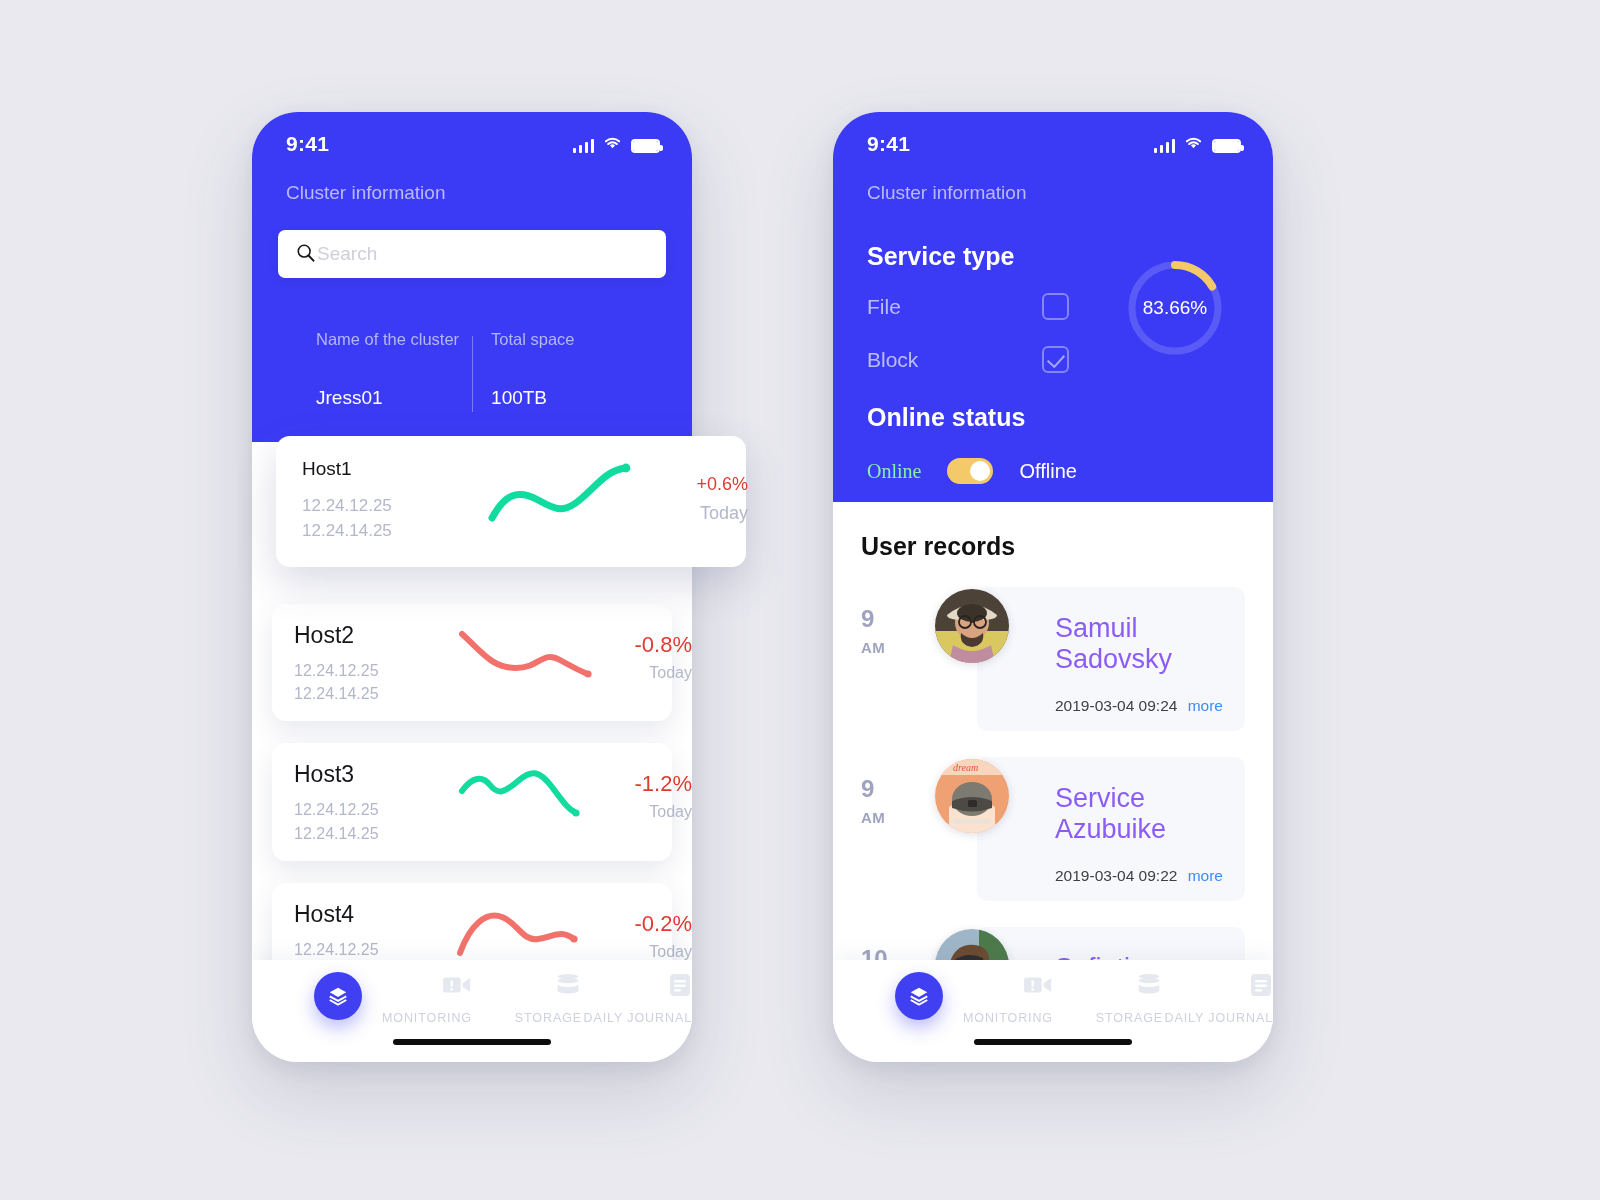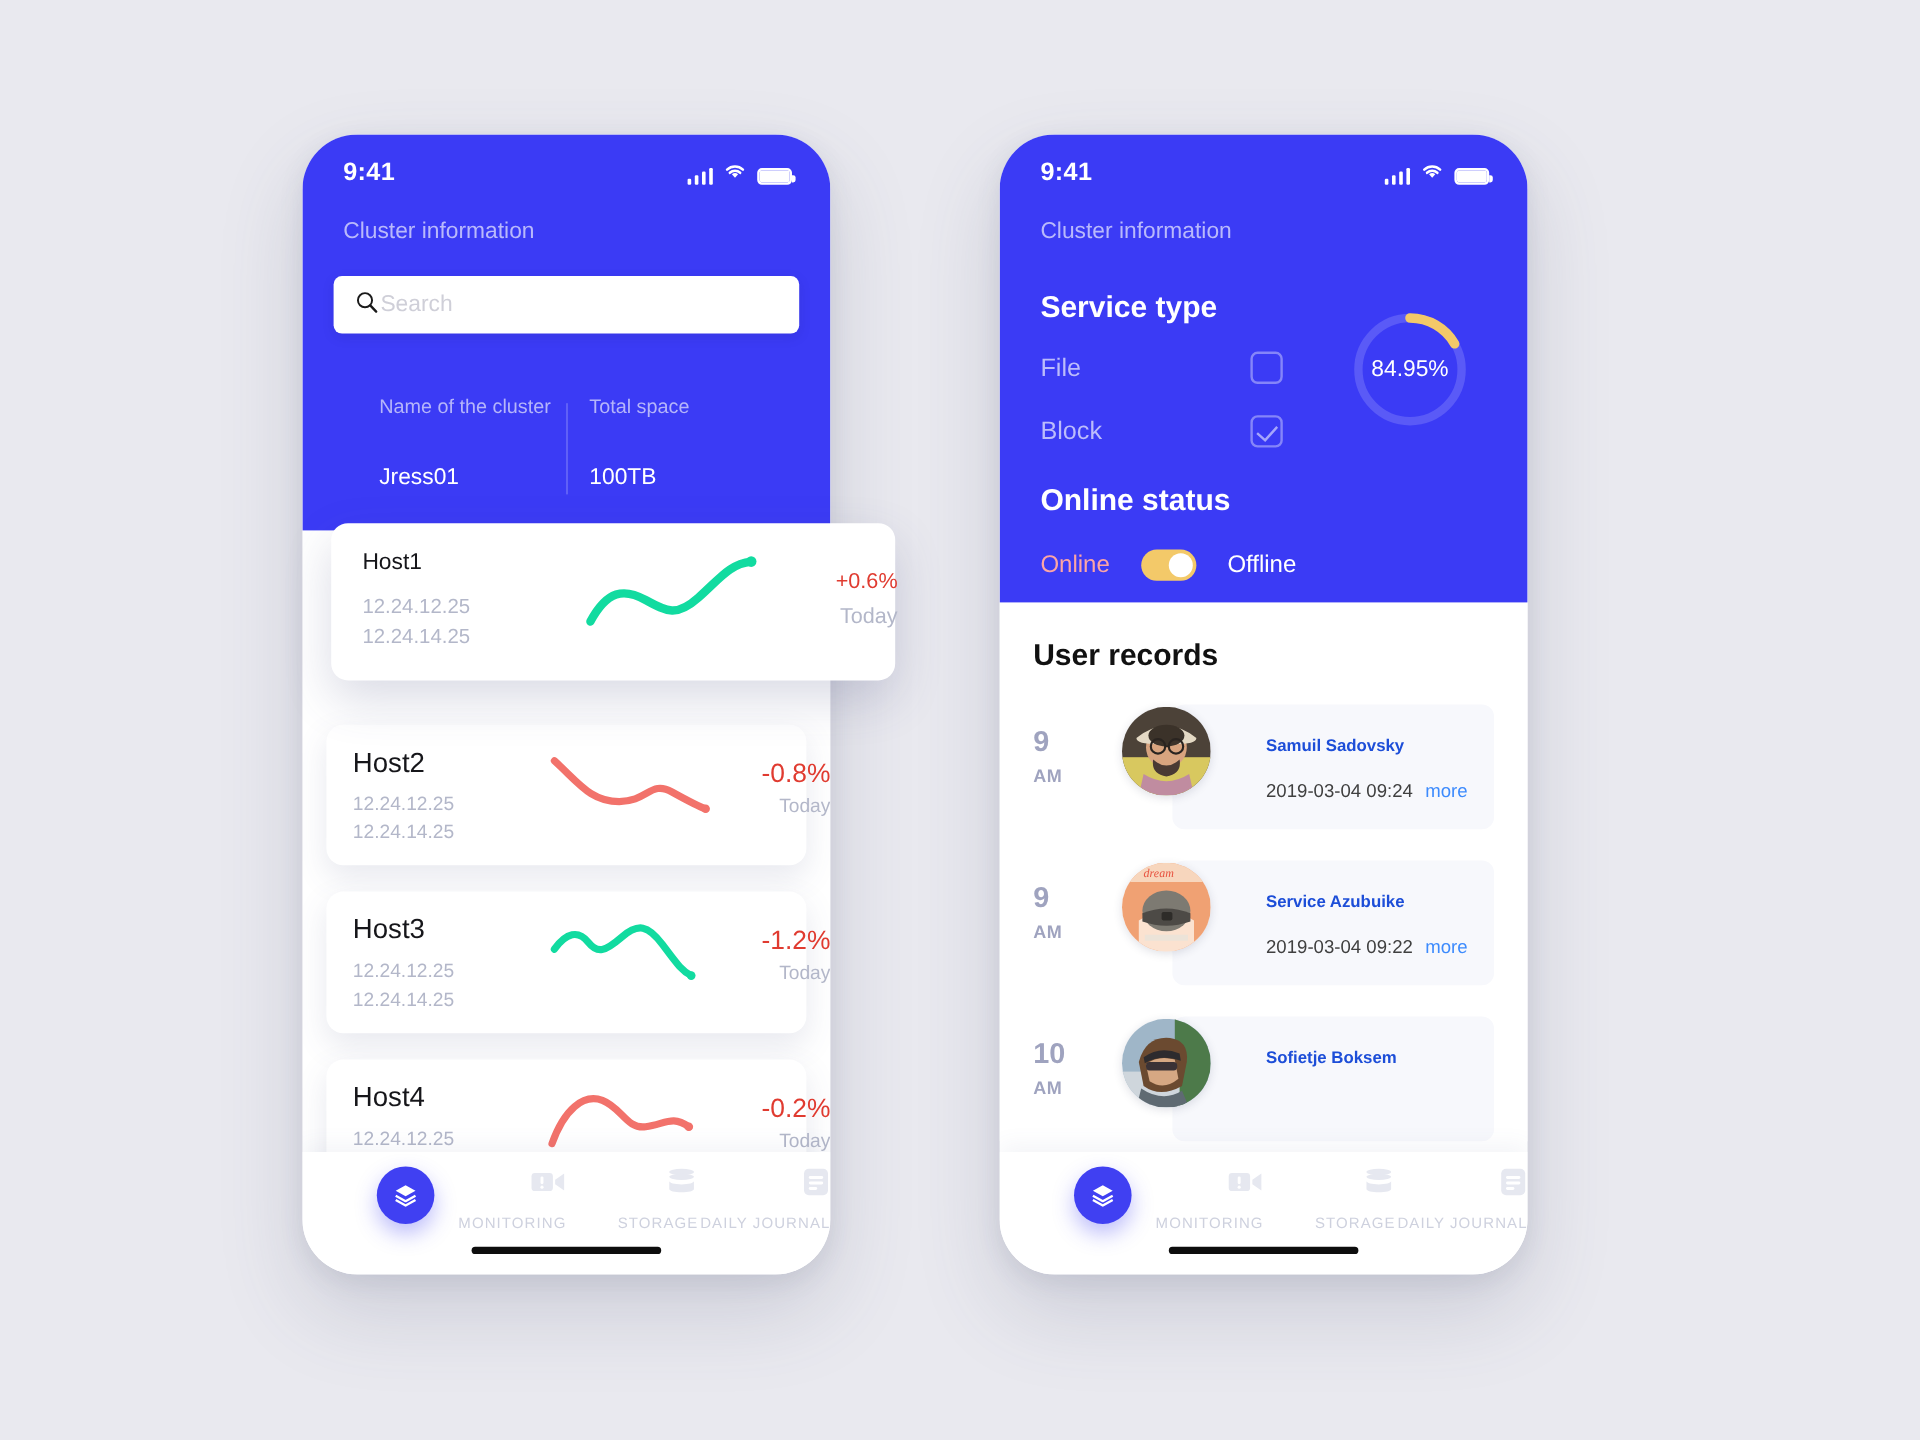--- a/index.html
+++ b/index.html
@@ -102,21 +102,21 @@
     content:""; position:absolute; left:7px; top:3px; width:8px; height:14px;
     border:2.5px solid rgba(255,255,255,.55); border-top:0; border-left:0;
     transform:rotate(42deg);
   }
   .donut { position:absolute; right:48px; top:146px; width:100px; height:100px; }
   .donut-val {
     position:absolute; inset:0; display:flex; align-items:center; justify-content:center;
     font-size:19px; color:#fff;
   }
   .switch-row { display:flex; align-items:center; padding:0 34px; margin-top:22px; gap:26px; }
-  .sw-off-lbl { font-size:20px; color:#fca5a5; }
+  .sw-off-lbl { font-size:20px; color:#86efac;font-family:Liberation Serif, serif; }
   .sw-on-lbl  { font-size:20px; color:#fff; }
   .toggle {
     width:46px; height:26px; border-radius:13px; background:#f3c969; position:relative;
   }
   .toggle .knob { position:absolute; right:3px; top:3px; width:20px; height:20px; border-radius:50%; background:#fff; }
 
   
   .records { background:#fff; padding:30px 28px 0 28px; }
   .rec-title { font-size:25px; font-weight:bold; color:#111; }
   .rec-row { display:flex; align-items:flex-start; margin-top:26px; position:relative; }
@@ -125,21 +125,21 @@
   .rec-ampm { font-size:15px; font-weight:bold; color:#9fa3bf; margin-top:6px; letter-spacing:.5px; }
   .rec-card {
     flex:1 1 auto; background:#f7f8fc; border-radius:10px; margin-left:58px;
     padding:26px 22px 16px 78px; min-height:104px;
   }
   .rec-avatar {
     position:absolute; left:74px; top:2px; width:74px; height:74px; border-radius:50%;
     overflow:hidden; z-index:3; box-shadow:0 2px 8px rgba(40,45,80,.15);
   }
   .rec-avatar svg { display:block; }
-  .rec-name { font-size:14px; color:#1d4ed8;font-weight:bold; }
+  .rec-name { font-size:27px; color:#8b5cf6; }
   .rec-foot { display:flex; justify-content:space-between; align-items:center; margin-top:22px; }
   .rec-stamp { font-size:15.5px; color:#404040; }
   .rec-more { font-size:15.5px; color:#3d8bfd; }
 
   
   .tabbar {
     position:absolute; left:0; right:0; bottom:0; height:102px; background:#fff;
     display:flex; align-items:flex-start; padding-top:12px; z-index:20;
     box-shadow:0 -6px 18px rgba(90,95,140,.07);
   }
@@ -378,21 +378,21 @@
       <div class="chk-row" style="margin-top:26px;">
         <span class="chk-lbl">Block</span>
         <span class="chk on"></span>
       </div>
 
       <div class="donut">
         <svg width="100" height="100" viewBox="0 0 100 100">
           <circle cx="50" cy="50" r="43" stroke="#5a5af7" stroke-width="7" fill="none"></circle>
           <path d="M 50 7 A 43 43 0 0 1 87.2 28.5" stroke="#f3c969" stroke-width="8" fill="none" stroke-linecap="round"></path>
         </svg>
-        <div class="donut-val">84.95%</div>
+        <div class="donut-val">83.66%</div>
       </div>
 
       <div style="height:30px"></div>
       <div class="sec-title">Online status</div>
 
       <div class="switch-row" style="margin-top:26px;">
         <span class="sw-off-lbl">Online</span>
         <span class="toggle">
             <span class="knob"></span>
           </span>

